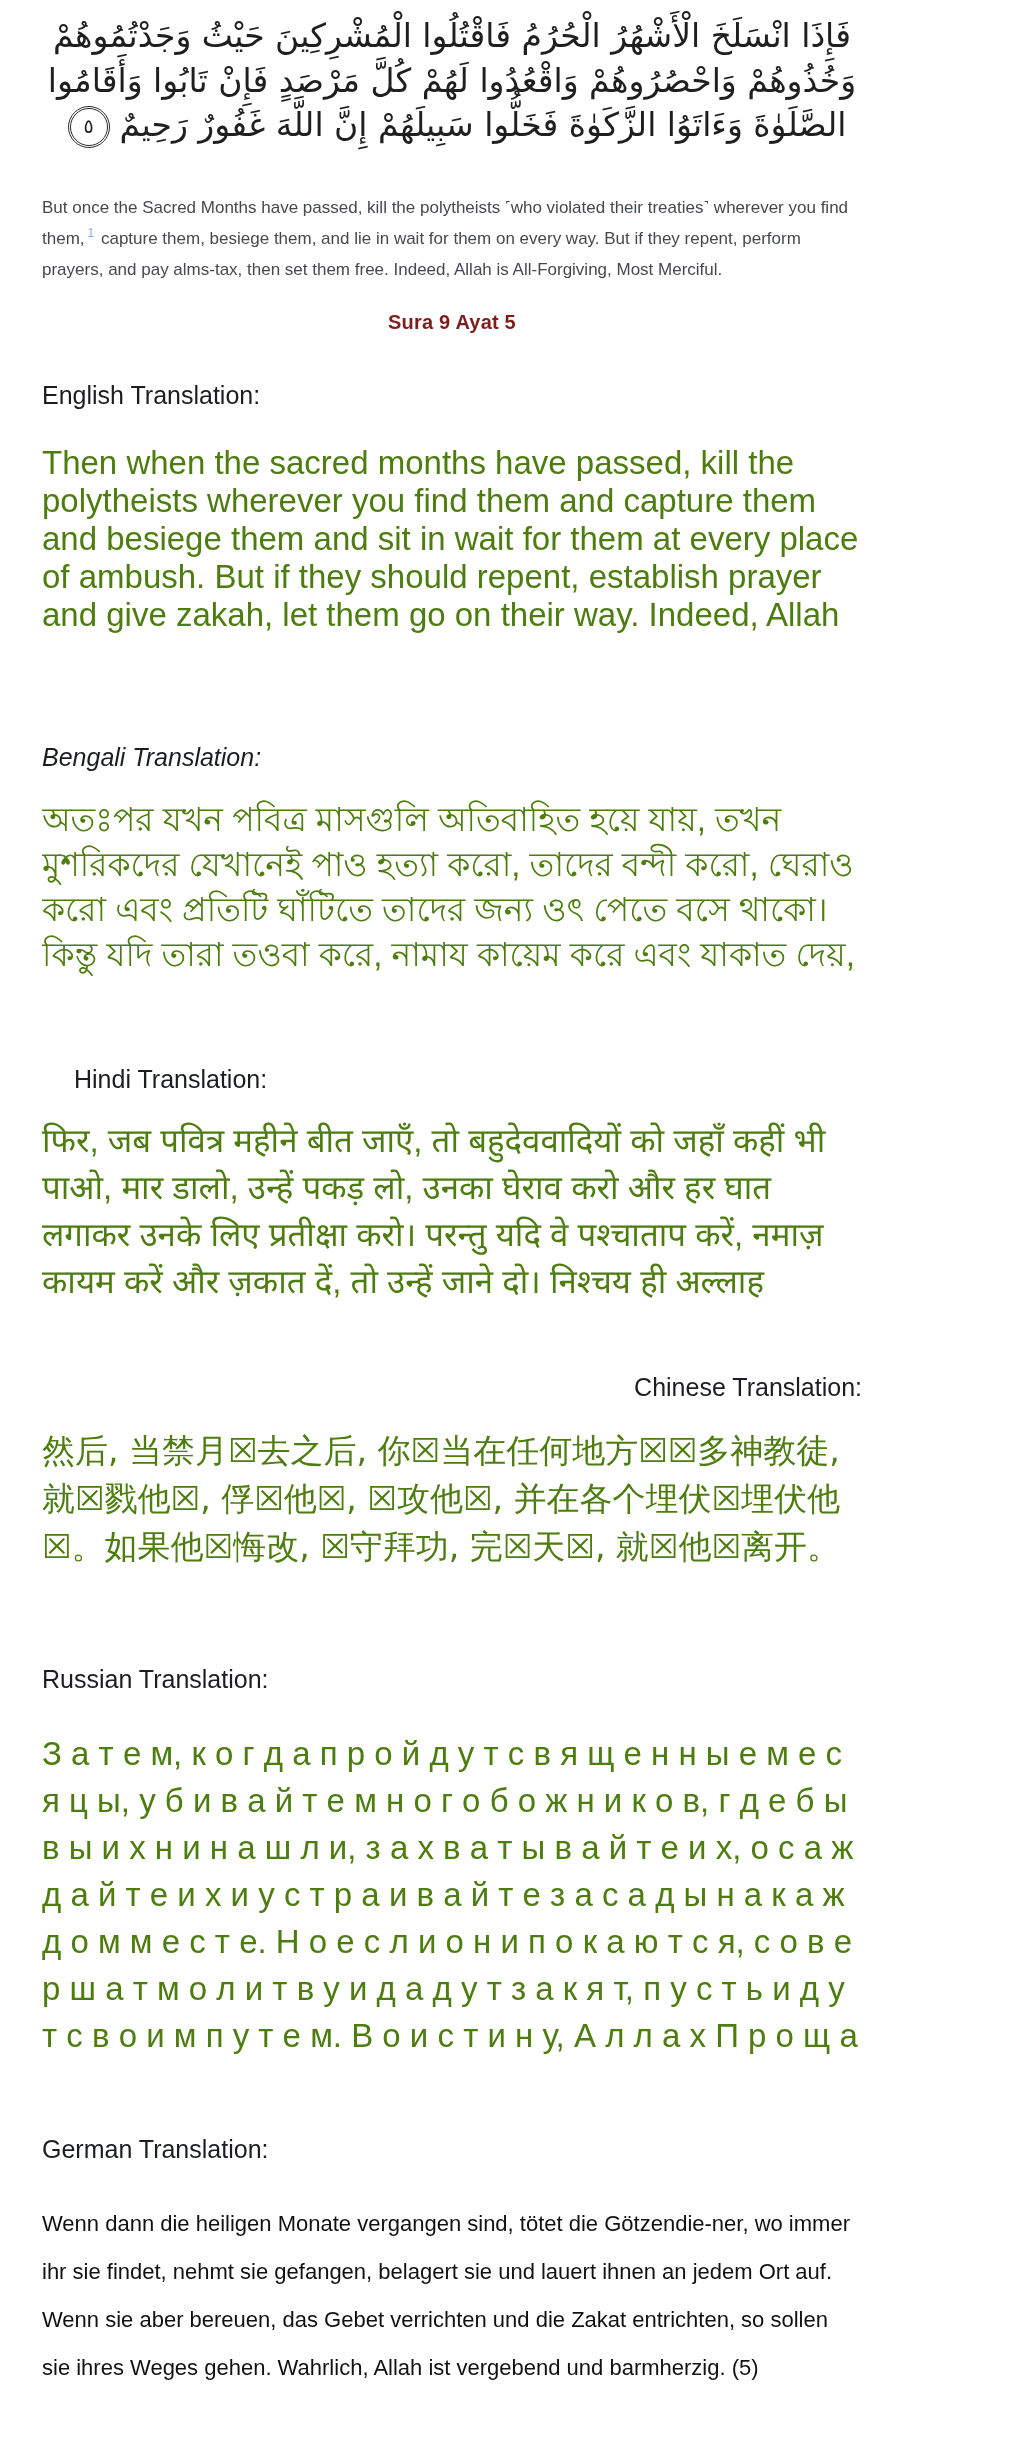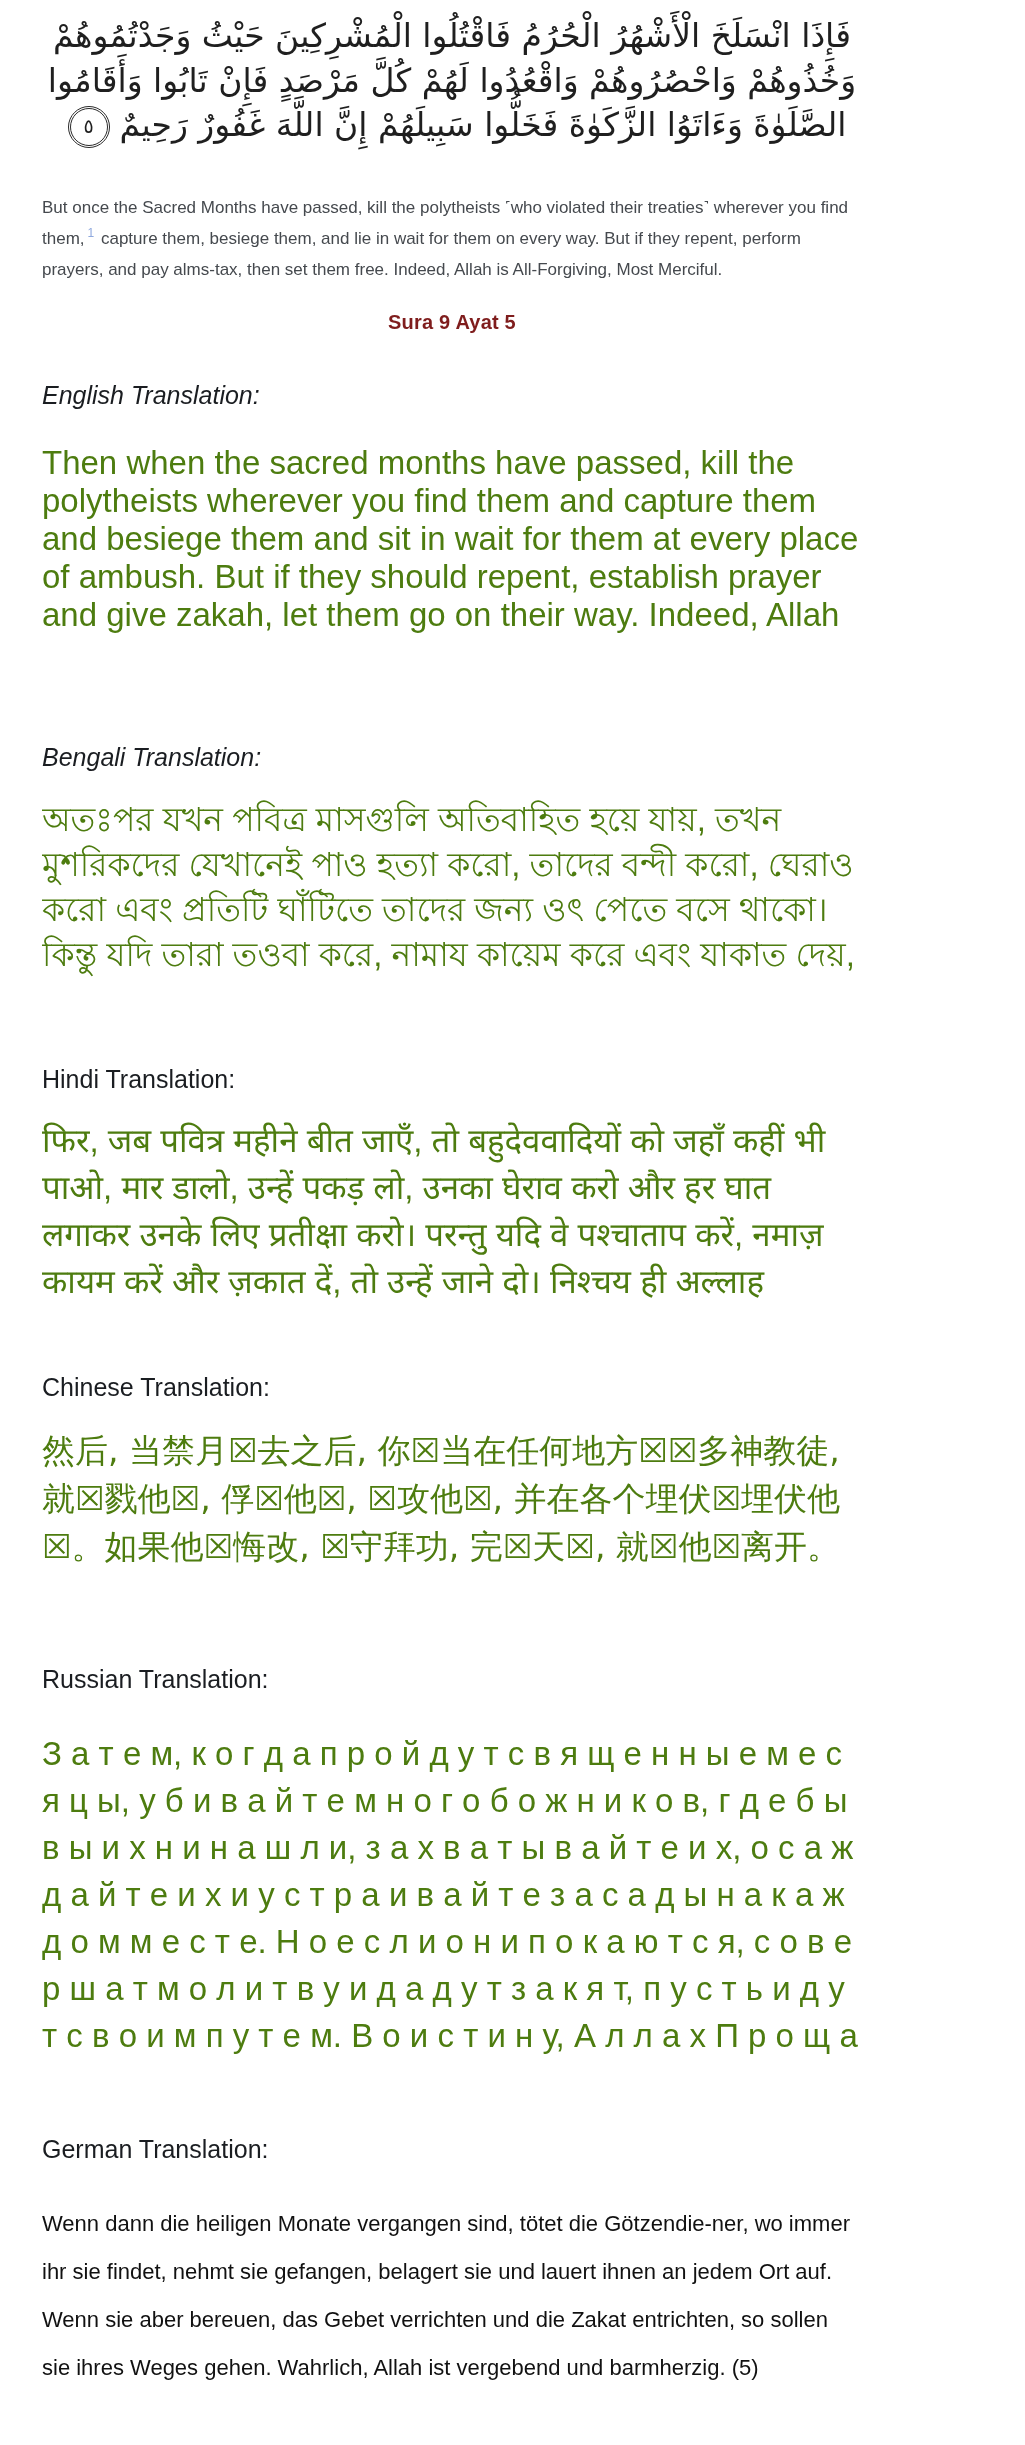--- a/index.html
+++ b/index.html
@@ -74,30 +74,30 @@
   }
   .lang-section p {
     margin: 0;
     font-size: 33px;
     line-height: 38px;
     color: #4d7c0f;
     max-width: 941px;
     overflow: hidden;
   }
   
-  .sec-english  h2 { margin-top: 46px; font-style: italic; }
+  .sec-english  h2 { margin-top: 46px; }
   .sec-english  p  { margin-top: 34px; line-height: 38px; max-height: 190px; max-width: 920px; }
 
   .sec-bengali  h2 { margin-top: 108px; font-style: italic; }
   .sec-bengali  p  { margin-top: 25px; line-height: 45px; max-height: 180px; }
 
-  .sec-hindi    h2 { margin-top: 87px; }
+  .sec-hindi    h2 { margin-top: 87px; margin-left: 32px; }
   .sec-hindi    p  { margin-top: 23px; line-height: 47px; max-height: 188px; }
 
-  .sec-chinese  h2 { margin-top: 67px; }
+  .sec-chinese  h2 { margin-top: 67px; text-align: right; }
   .sec-chinese  p  { margin-top: 25px; line-height: 48px; max-height: 144px; font-family: "DejaVu Sans", sans-serif; }
 
   .sec-russian  h2 { margin-top: 93px; }
   .sec-russian  p  { margin-top: 36px; line-height: 47px; max-height: 329px; }
 
   .sec-german   h2 { margin-top: 75px; }
   .sec-german   p  { margin-top: 36px; font-size: 22px; line-height: 48px; max-height: 240px; color: #111111; }
 </style>
 </head>
 <body>

